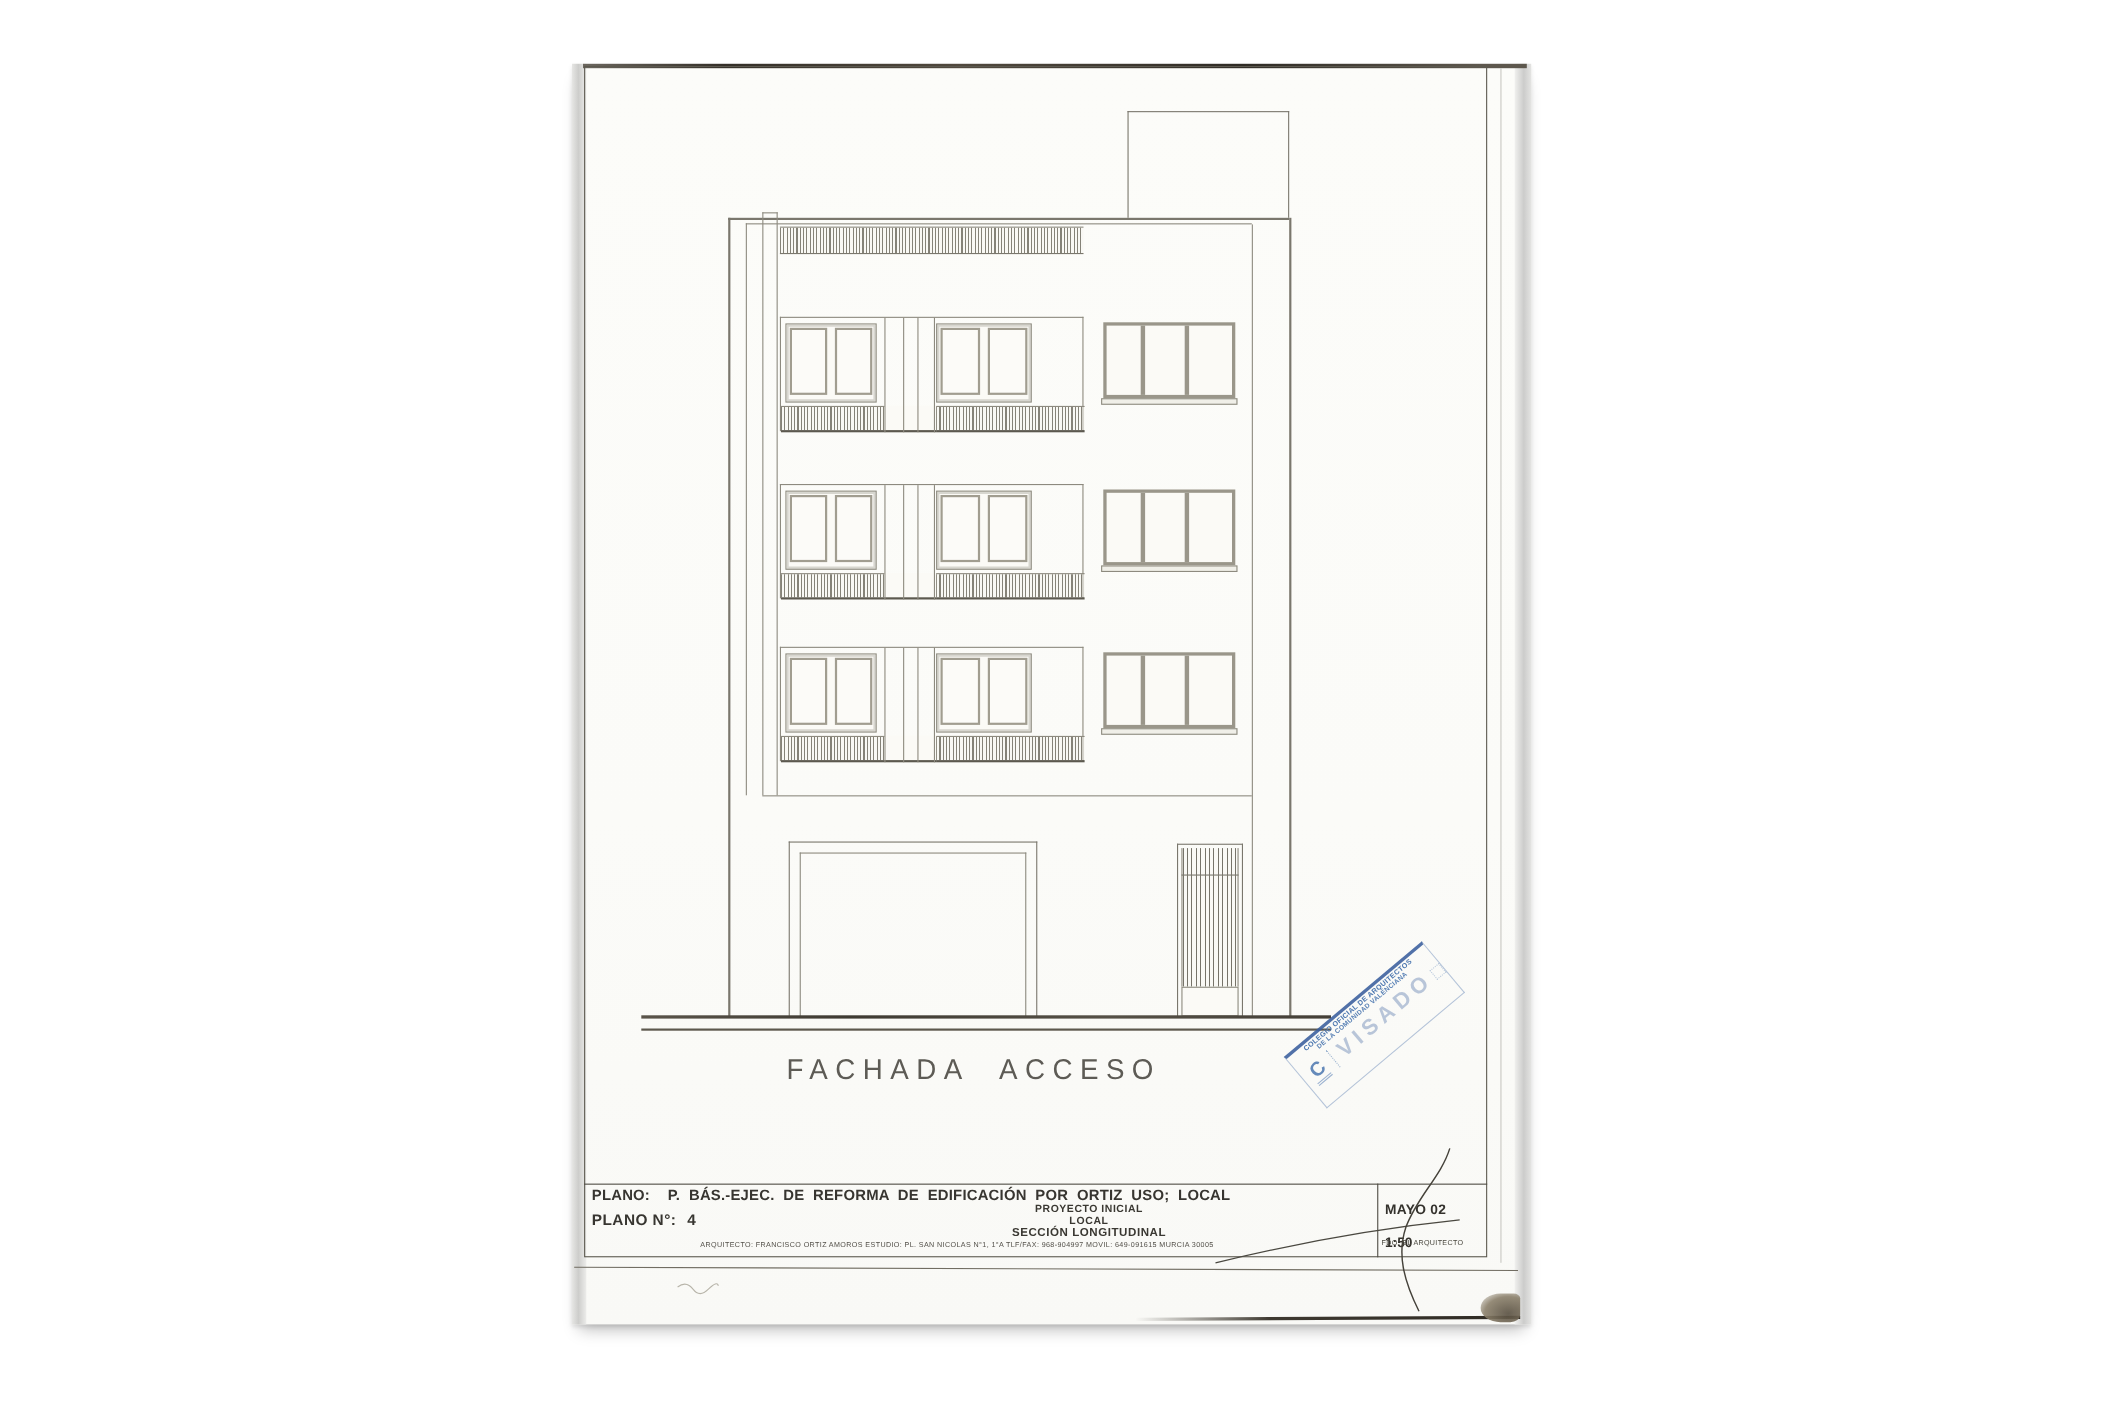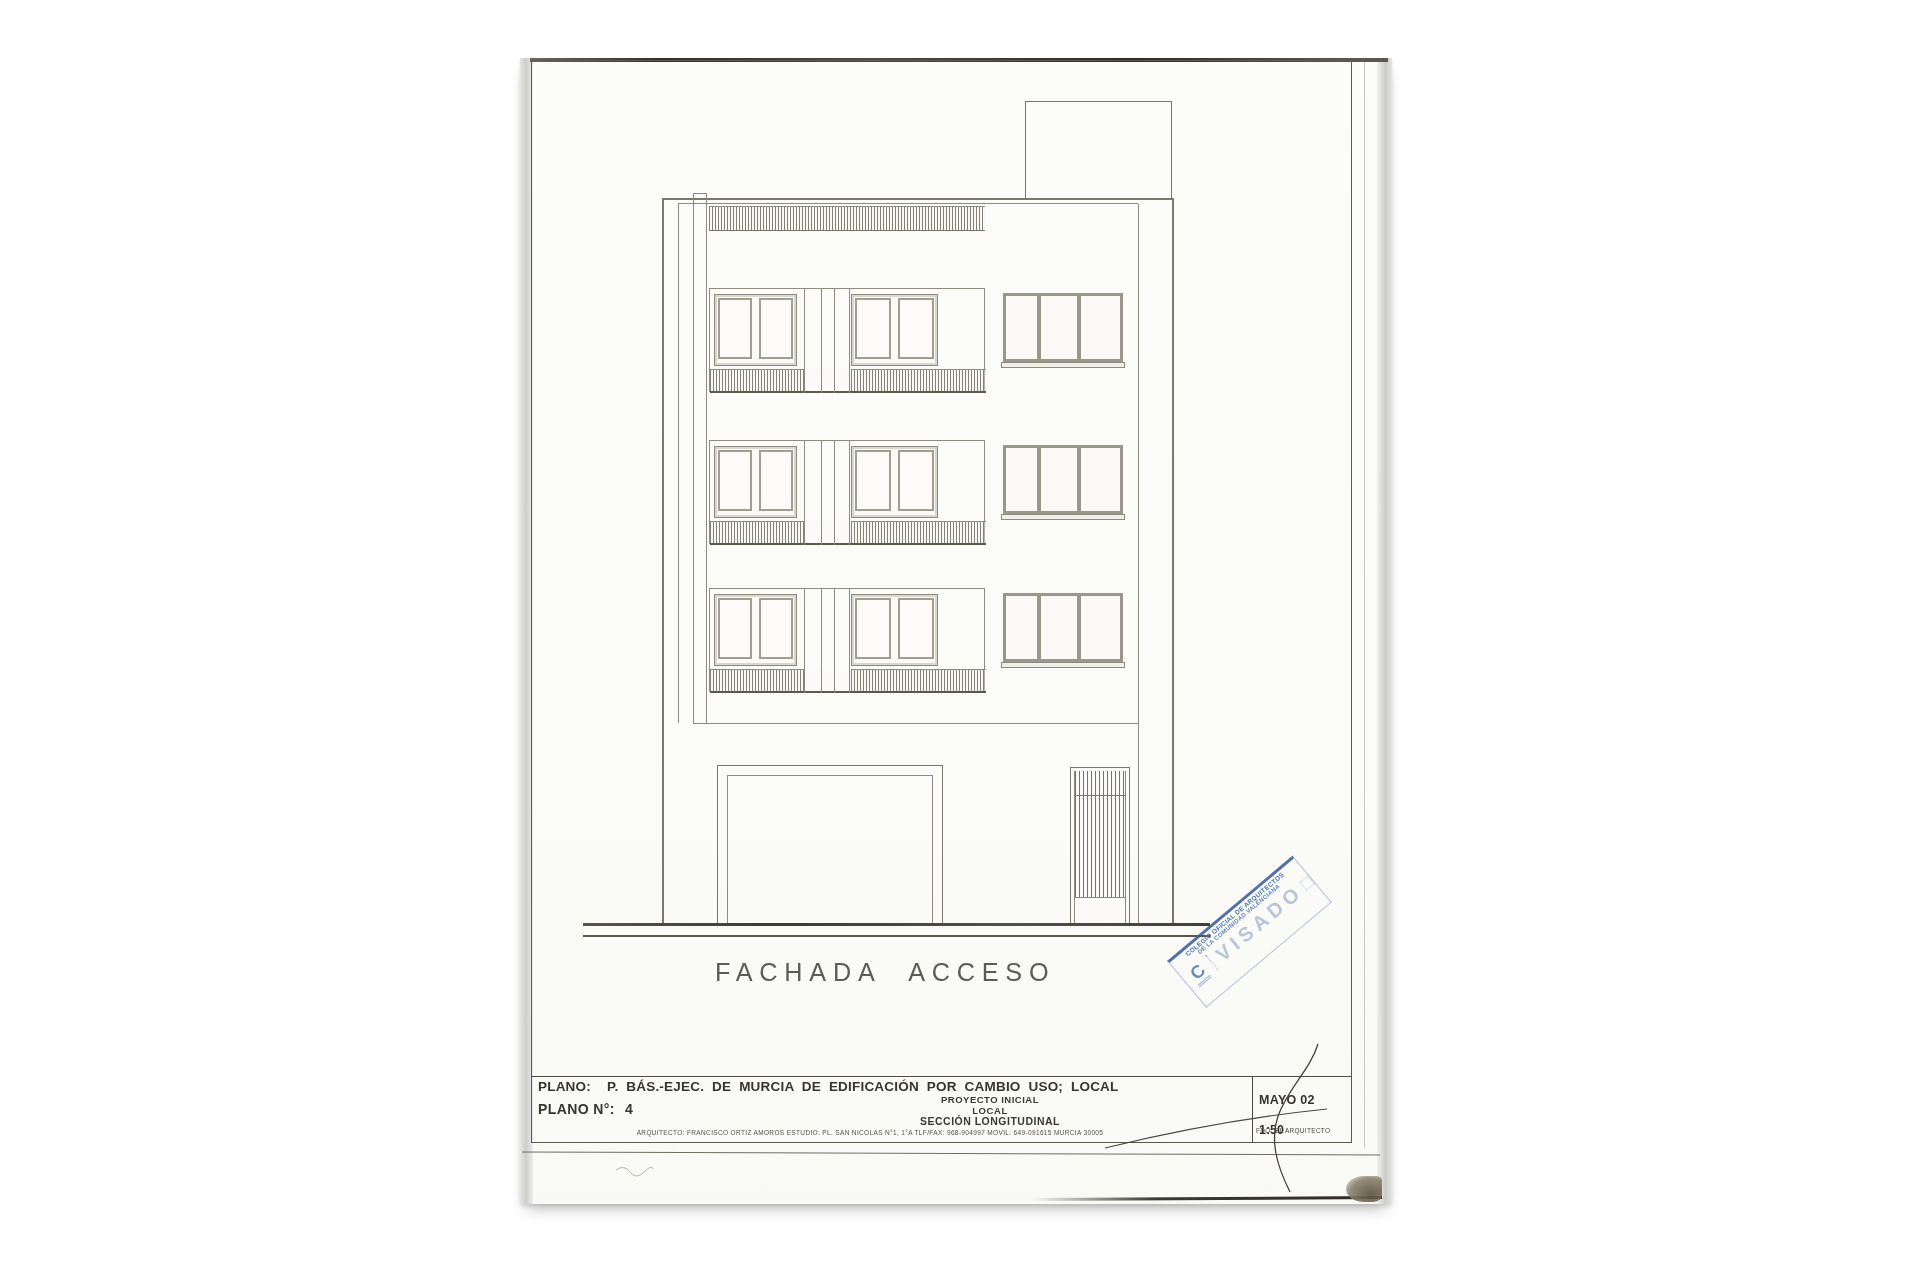--- a/index.html
+++ b/index.html
@@ -223,21 +223,21 @@
   <div class="abs grate-base"></div>
   <div class="abs ground1"></div>
   <div class="abs ground2"></div>
 
   <div class="abs drawing-label">FACHADA ACCESO</div>
 
   <div class="abs tb-top"></div>
   <div class="abs tb-div"></div>
   <div class="abs tb-wavy"></div>
   <div class="abs tb-expte">
-    <span class="lbl">PLANO:</span><span>P. BÁS.-EJEC. DE MURCIA DE EDIFICACIÓN POR CAMBIO USO; LOCAL</span>
+    <span class="lbl">PLANO:</span><span>P. BÁS.-EJEC. DE REFORMA DE EDIFICACIÓN POR ORTIZ USO; LOCAL</span>
   </div>
   <div class="abs tb-center tb-c1">PROYECTO INICIAL</div>
   <div class="abs tb-plano">
     <span>PLANO N°:</span><span class="num">4</span>
   </div>
   <div class="abs tb-center tb-c2">LOCAL</div>
   <div class="abs tb-center tb-c3">SECCIÓN LONGITUDINAL</div>
   <div class="abs tb-arch">ARQUITECTO: FRANCISCO ORTIZ AMOROS   ESTUDIO: PL. SAN NICOLAS N°1, 1°A   TLF/FAX: 968-904997   MOVIL: 649-091615   MURCIA   30005</div>
   <div class="abs tb-scale">1:50</div>
   <div class="abs tb-date">MAYO 02</div>

